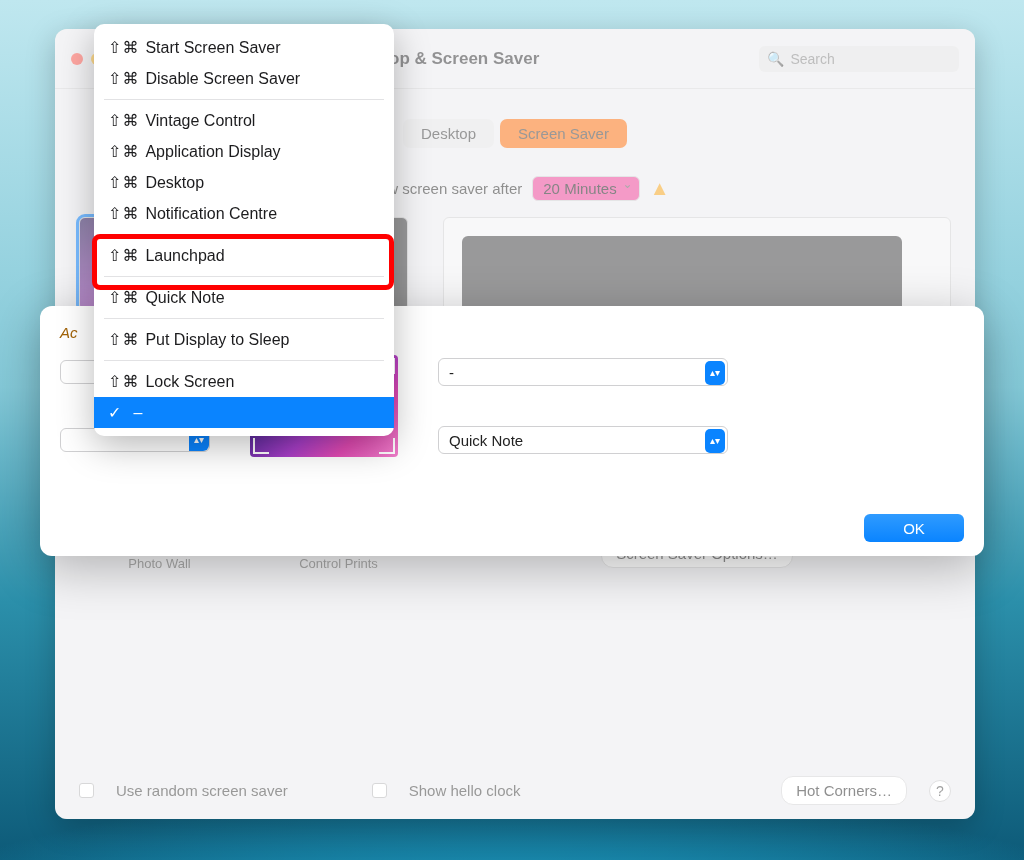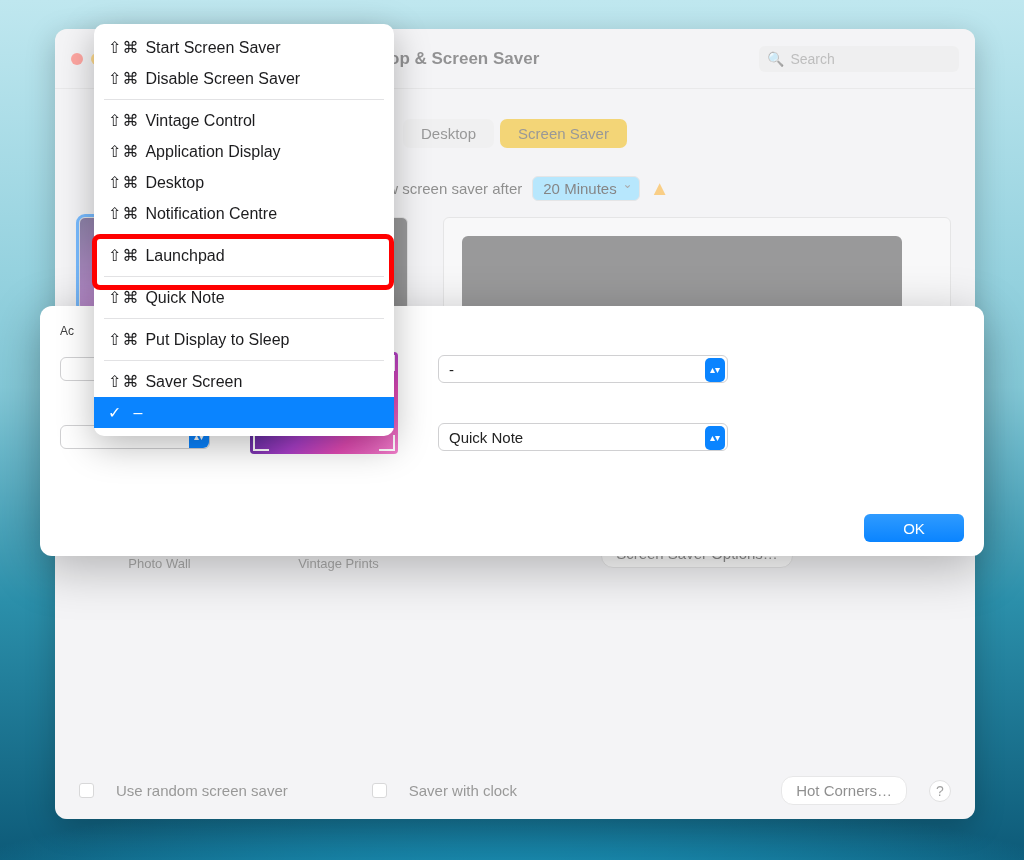--- a/index.html
+++ b/index.html
@@ -16,23 +16,23 @@
   }
   .dim-overlay { position:absolute; inset:0; background:rgba(255,255,255,.45); pointer-events:none; }
   .titlebar { height:60px; display:flex; align-items:center; padding:0 16px; gap:12px; border-bottom:1px solid #d7d7d9; }
   .traffic { display:flex; gap:8px; }
   .tl { width:12px; height:12px; border-radius:50%; }
   .tl.red{background:#ff5f57;} .tl.yellow{background:#febc2e;} .tl.green{background:#28c840;}
   .tb-title { flex:1; text-align:center; font-size:17px; font-weight:600; color:#3a3a3c; }
   .search { width:200px; height:26px; background:#e2e2e4; border-radius:6px; display:flex; align-items:center; padding:0 8px; color:#888; font-size:14px; gap:6px; }
   .tabs { display:flex; justify-content:center; gap:0; padding:30px 0 10px; }
   .tab { padding:6px 18px; font-size:15px; color:#444; background:#e4e4e6; border-radius:7px; margin:0 3px; }
-  .tab.active { background:#eab308; }
+  .tab.active { background:#f97316; }
   .row-after { display:flex; align-items:center; justify-content:center; gap:10px; font-size:15px; color:#333; margin-top:18px; }
-  .select-pill { background:#7dd3fc; border:1px solid #d0d0d2; border-radius:6px; padding:3px 22px 3px 10px; position:relative; font-size:15px; color:#222; }
+  .select-pill { background:#ec4899; border:1px solid #d0d0d2; border-radius:6px; padding:3px 22px 3px 10px; position:relative; font-size:15px; color:#222; }
   .select-pill::after { content:"⌄"; position:absolute; right:6px; top:0px; color:#666; font-size:12px;}
   .warn { color:#f5a623; font-size:20px; }
   .content { display:flex; gap:24px; padding:16px 24px 8px; }
   .saver-grid { width:340px; display:grid; grid-template-columns:repeat(2,1fr); gap:14px 18px; }
   .saver { text-align:center; font-size:13px; color:#666; }
   .saver .thumb { width:150px; height:94px; border-radius:6px; background:linear-gradient(#9ab, #7a98b0); border:1px solid #d0d0d2; display:flex; align-items:center; justify-content:center; overflow:hidden; }
   .saver .thumb.selected { outline:3px solid #0a84ff; }
   .mtn { width:90px; height:56px; background:linear-gradient(160deg,#e6f0f7 25%,#6f8ea5 55%,#3d5a6e 100%); clip-path: polygon(0 80%, 20% 30%, 40% 55%, 60% 15%, 100% 70%, 100% 100%, 0 100%); }
   .preview-pane { flex:1; }
   .preview-frame { width:100%; height:300px; border:1px solid #d0d0d2; border-radius:6px; background:#f2f2f4; padding:18px; display:flex; align-items:flex-start; }
@@ -42,21 +42,21 @@
   .gray-btn { display:inline-block; background:#fff; border:1px solid #d4d4d6; border-radius:12px; padding:5px 14px; font-size:15px; color:#333; }
   .bottom-row { position:absolute; left:24px; right:24px; bottom:14px; display:flex; align-items:center; gap:22px; font-size:15px; color:#444; }
   .chk { width:15px; height:15px; border:1px solid #b8b8ba; border-radius:3px; background:#fff; }
   .spacer{flex:1;}
   .qmark { width:22px; height:22px; border:1px solid #c8c8ca; border-radius:50%; display:flex; align-items:center; justify-content:center; color:#555; font-size:14px; background:#fff;}
   .sheet {
     position:absolute; left:40px; top:306px; width:944px; height:250px;
     background:#fff; border-radius:12px; box-shadow:0 12px 50px rgba(0,0,0,.28);
     padding:18px 20px 14px;
   }
-  .sheet-label { font-size:12px; color:#404040; }
+  .sheet-label { font-size:15px; color:#a16207;font-style:italic; }
   .sheet-body { display:flex; align-items:center; gap:40px; margin-top:14px; }
   .corner-col { display:flex; flex-direction:column; gap:44px; }
   .hc-select { width:150px; height:24px; background:#fff; border:1px solid #d0d0d2; border-radius:6px; position:relative; }
   .hc-select .stepper { position:absolute; right:0; top:0; width:20px; height:100%; background:#0a84ff; border-radius:0 6px 6px 0; color:#fff; font-size:10px; display:flex; flex-direction:column; align-items:center; justify-content:center; line-height:8px;}
   .monitor-thumb { width:148px; height:102px; border-radius:4px; position:relative; background:linear-gradient(135deg,#2d1b5e 0%, #562a9a 30%, #a83ec8 55%, #e24ab3 75%, #f07fca 100%); }
   .corner-mark { position:absolute; width:16px; height:16px; border:2px solid #fff; }
   .cm-tl{top:3px;left:3px;border-right:none;border-bottom:none;}
   .cm-tr{top:3px;right:3px;border-left:none;border-bottom:none;}
   .cm-bl{bottom:3px;left:3px;border-right:none;border-top:none;}
   .cm-br{bottom:3px;right:3px;border-left:none;border-top:none;}
@@ -130,41 +130,41 @@
           <div>Holiday Mobile</div>
         </div>
       <div class="saver">
           <div class="thumb" style="background:#bbb;"></div>
           <div>Photo Wall</div>
         </div>
       <div class="saver">
           <div class="thumb">
             <div class="mtn"></div>
           </div>
-          <div>Vintage Prints</div>
+          <div>Control Prints</div>
         </div>
     </div>
     <div class="preview-pane">
       <div class="preview-frame">
         <div class="preview-monitor">
           <span class="apple-gl"></span>
         </div>
       </div>
       <div class="ssoptions">
         <span class="gray-btn">Screen Saver Options…</span>
       </div>
     </div>
   </div>
 
   <div class="bottom-row">
     <span class="chk"></span>
     <span>Use random screen saver</span>
     <span style="width:40px;"></span>
     <span class="chk"></span>
-    <span>Saver with clock</span>
+    <span>Show hello clock</span>
     <span class="spacer"></span>
     <span class="gray-btn">Hot Corners…</span>
     <span class="qmark">?</span>
   </div>
 
   <div class="dim-overlay"></div>
 </div>
 
 <div class="sheet">
   <div class="sheet-label">Ac</div>
@@ -234,20 +234,20 @@
       <span>Quick Note</span>
     </div>
   <div class="dd-sep"></div>
   <div class="dd-item">
       <span class="mod">⇧⌘</span>
       <span>Put Display to Sleep</span>
     </div>
   <div class="dd-sep"></div>
   <div class="dd-item">
       <span class="mod">⇧⌘</span>
-      <span>Saver Screen</span>
+      <span>Lock Screen</span>
     </div>
   <div class="dd-item selected">
       <span>–</span>
     </div>
 </div>
 
 <div class="highlight-box" style="left:92px; top:234px; width:302px; height:56px;"></div>
 
 </body></html>

